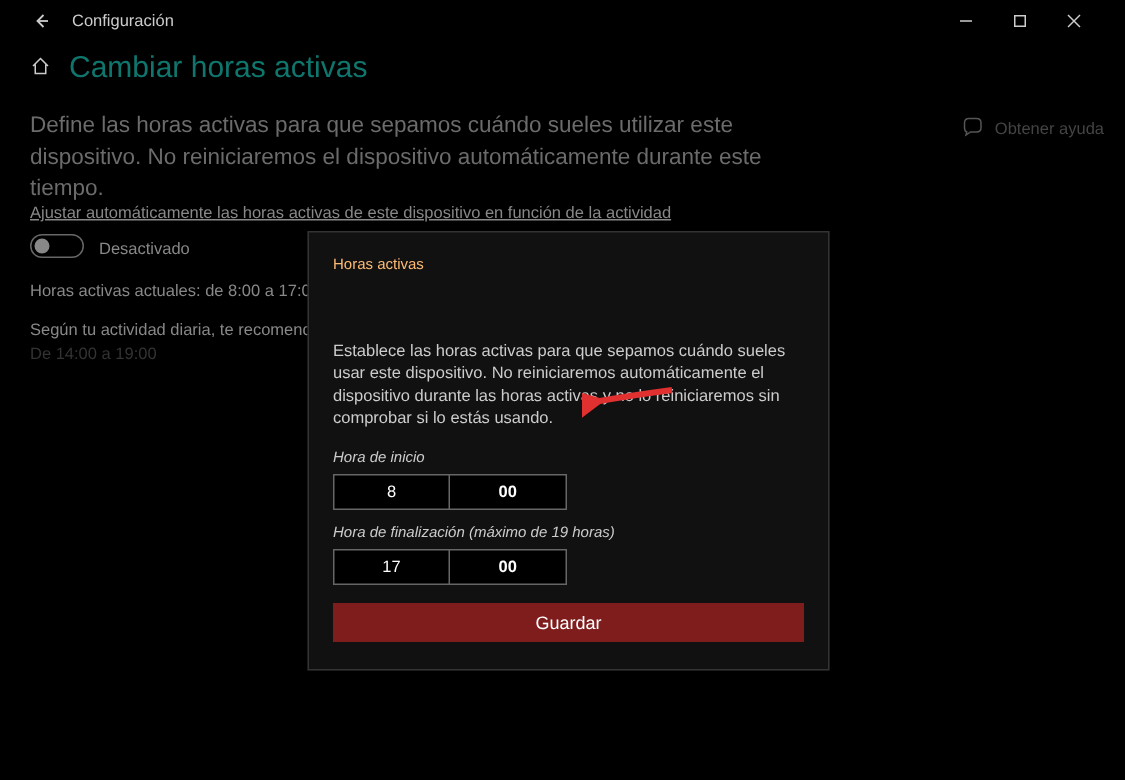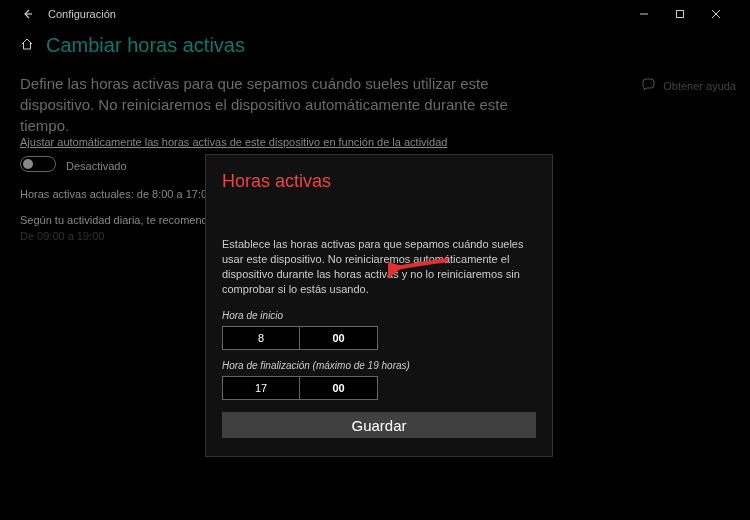--- a/index.html
+++ b/index.html
@@ -65,37 +65,37 @@
     .help-icon { font-size: 12px; color: #555; }
     .help-text { font-size: 11px; color: #444; }
     .dialog {
       position: absolute;
       top: 154px; left: 205px;
       width: 348px;
       background: #111;
       border: 1px solid #333;
       padding: 16px 16px 18px 16px;
     }
-    .dialog-title { font-size: 18px; font-weight: 400; margin-bottom: 10px; color: #ef4444; }
+    .dialog-title { font-size: 10px; font-weight: 400; margin-bottom: 10px; color: #fdba74; }
     .dialog-desc { font-size: 11px; color: #ccc; line-height: 1.35; margin-bottom: 14px; margin-top: 45px; }
     .field-label { font-size: 10px; color: #ccc; margin-bottom: 5px; font-style: italic; }
     .time-row { display: flex; margin-bottom: 10px; }
     .time-cell {
       width: 78px; height: 24px;
       border: 1px solid #666;
       display: flex; align-items: center; justify-content: center;
       font-size: 11px; color: #fff;
       background: #000;
     }
     .time-cell + .time-cell { border-left: none; font-weight: bold; }
     .btn-row { display: flex; gap: 6px; margin-top: 12px; }
     .dlg-btn {
       flex: 1; height: 26px;
-      background: #404040; border: none;
-      color: #fff; font-size: 15px;
+      background: #7f1d1d; border: none;
+      color: #fff; font-size: 12px;
       display: flex; align-items: center; justify-content: center;
     }
     .arrow {
       position: absolute;
       top: 254px; left: 388px;
       pointer-events: none;
     }
   </style>
 </head>
 <body>
@@ -146,21 +146,21 @@
     </div>
     <div class="toggle-label">Desactivado</div>
   </div>
 
   <div class="current-hours">
     <span>Horas activas actuales: de 8:00 a 17:00</span>
     <span class="change-link">Cambiar</span>
   </div>
 
   <div class="recommend-text">Según tu actividad diaria, te recomendamos que establezcas…</div>
-  <div class="recommend-range">De 09:00 a 19:00</div>
+  <div class="recommend-range">De 14:00 a 19:00</div>
 </div>
 
 <div class="help-area">
   <span class="help-icon">
     <svg width="13" height="13" viewBox="0 0 13 13">
         <path d="M1 4 Q1 1 4 1 L9 1 Q12 1 12 4 L12 7 Q12 10 9 10 L5 10 L2 12 L2.5 10 Q1 9.5 1 7 Z" stroke="#555" stroke-width="1" fill="none"></path>
       </svg>
   </span>
   <span class="help-text">Obtener ayuda</span>
 </div>

